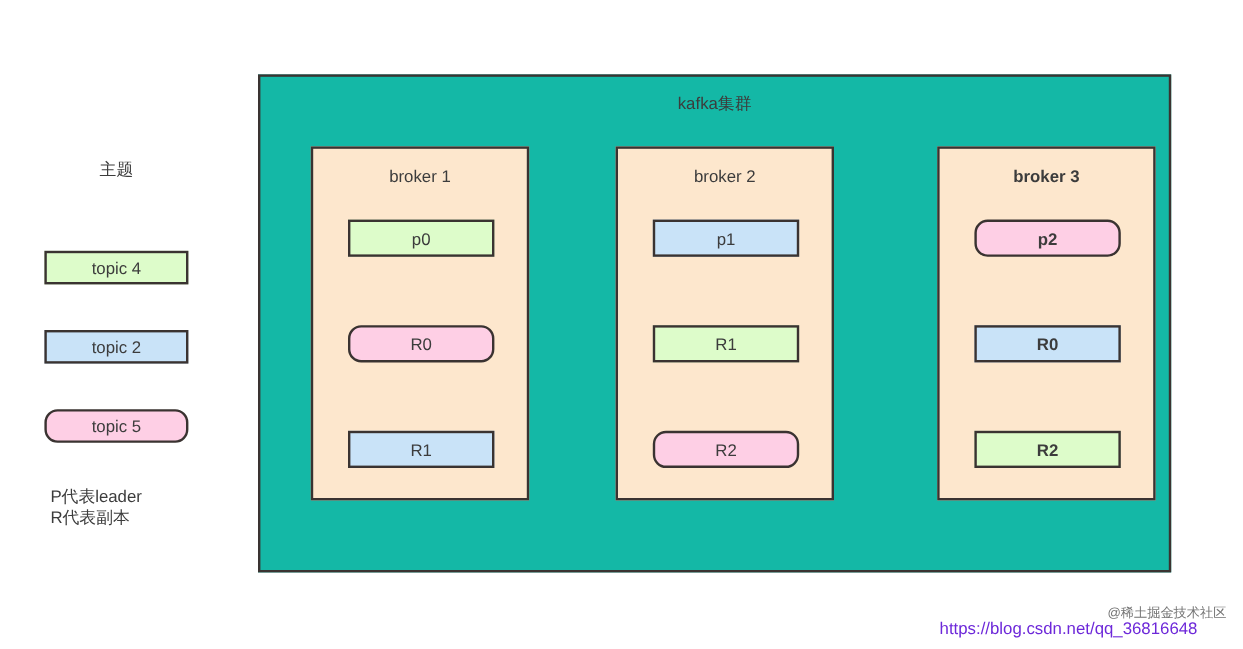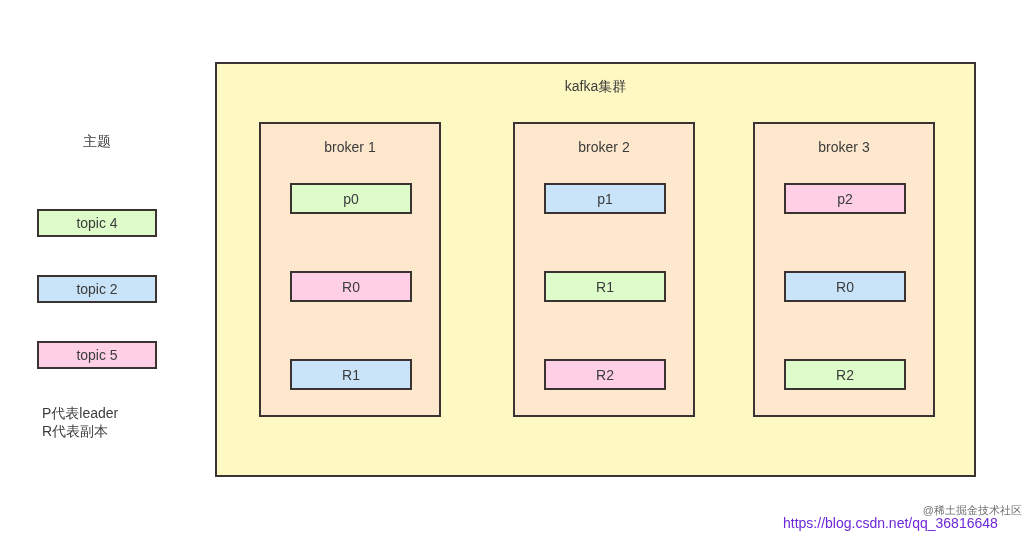--- a/index.html
+++ b/index.html
@@ -20,50 +20,50 @@
   }
   .box {
     border: 2px solid #3a3331;
     text-align: center;
     font-size: 14px;
     color: #3c3c3c;
     display: flex; align-items: center; justify-content: center;
   }
   .box[data-color="green"] { background: #ddfcca; }
   .box[data-color="blue"]  { background: #c9e3f8; }
-  .box[data-color="pink"]  { background: #fecfe5; }
+  .box[data-color="pink"]  { background: #fecfe5; border-radius: 11px; }
   .topic-box { position: absolute; left: 37px; width: 120px; height: 28px; }
   .topic-box.t1 { top: 209px; }
   .topic-box.t2 { top: 275px; }
   .topic-box.t3 { top: 341px; }
   .legend-notes {
     position: absolute; left: 42px; top: 404px;
     font-size: 14px; line-height: 18px; color: #3c3c3c;
   }
 
   
   .cluster {
     position: absolute; left: 215px; top: 62px;
     width: 761px; height: 415px;
-    background: #fef9c3;
+    background: #14b8a6;
     border: 2px solid #3a3331;
   }
   .cluster-title {
     position: absolute; left: 0; top: 14px; width: 100%;
     text-align: center; font-size: 14px; color: #3c3c3c;
   }
   .broker {
     position: absolute; top: 58px;
     width: 182px; height: 295px;
     background: #fde7cd;
     border: 2px solid #3a3331;
   }
   .broker.b1 { left: 42px; }
   .broker.b2 { left: 296px; }
-  .broker.b3 { left: 536px; }
+  .broker.b3 { left: 564px; font-weight: bold; }
   .broker-title {
     position: absolute; left: 0; top: 15px; width: 100%;
     text-align: center; font-size: 14px; color: #3c3c3c;
   }
   .partition { position: absolute; left: 29px; width: 122px; height: 31px; }
   .partition.row1 { top: 59px; }
   .partition.row2 { top: 147px; }
   .partition.row3 { top: 235px; }
 
   

